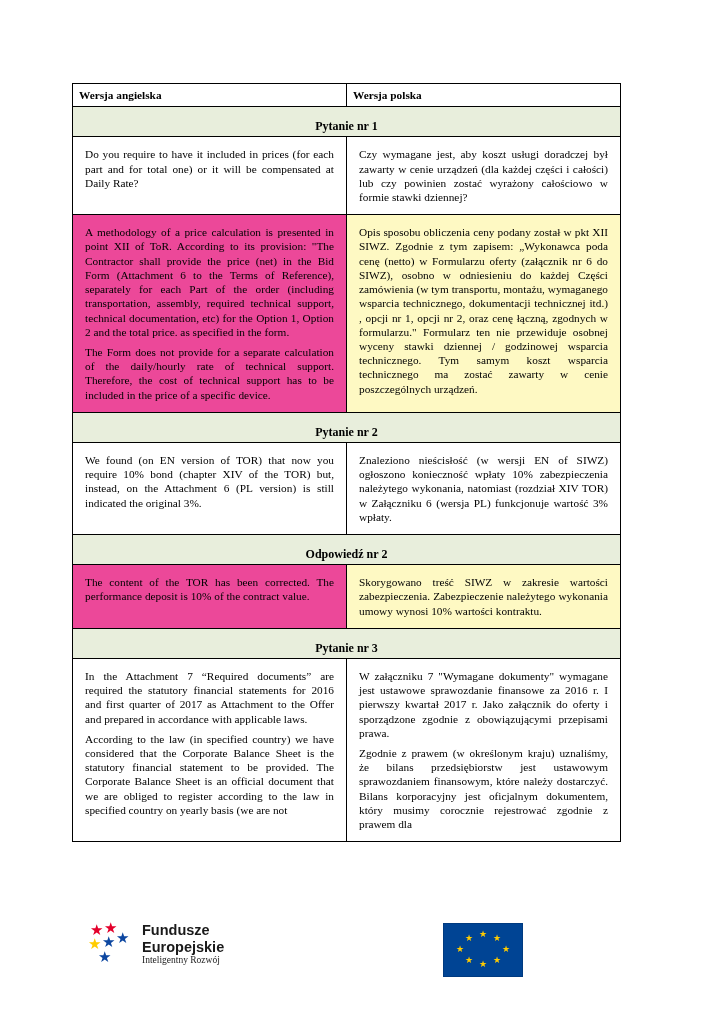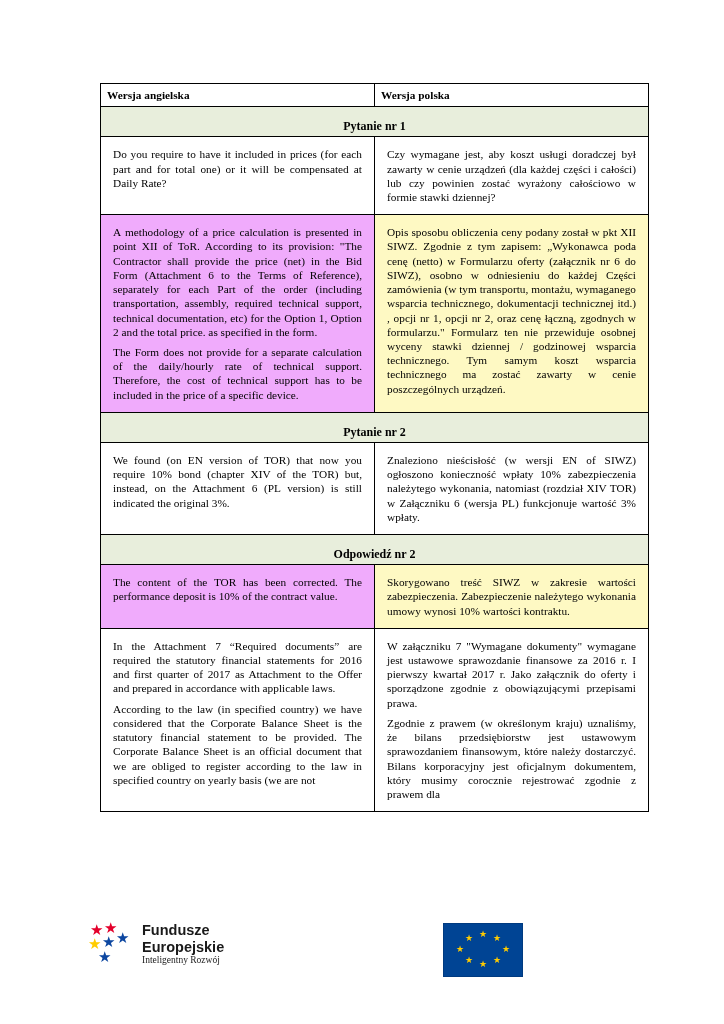--- a/index.html
+++ b/index.html
@@ -17,21 +17,21 @@
   }
   .page {
     position: absolute;
     left: 0; top: 0;
     width: 724px;
     height: 1024px;
     box-sizing: border-box;
   }
   .doc-table {
     position: absolute;
-    left: 100px;
+    left: 72px;
     top: 83px;
     width: 548px;
     border-collapse: collapse;
     table-layout: fixed;
   }
   .doc-table td, .doc-table th {
     border: 1px solid #000000;
     vertical-align: top;
     padding: 4px 6px 4px 6px;
     font-size: 11.3px;
@@ -49,21 +49,21 @@
   }
   .section-row td {
     text-align: center;
     font-weight: bold;
     font-size: 12px;
     background: #e8eedc;
     padding-top: 12px;
     padding-bottom: 2px;
   }
   .answer td {
-    background: #f0abfc;
+    background: #ec4899;
   }
   .answer td.pl-cell {
     background: #fef9c3;
   }
   .q-cell { width: 274px; }
   .a-cell { width: 274px; }
   p.para {
     margin: 6px;
   }
   p.para + p.para {
@@ -205,20 +205,23 @@
       </tr>
       <tr class="answer">
         <td>
           <p class="para">The content of the TOR has been corrected. The performance deposit is 10% of the contract value.</p>
         </td>
         <td class="pl-cell">
           <p class="para">Skorygowano treść SIWZ w zakresie wartości zabezpieczenia. Zabezpieczenie należytego wykonania umowy wynosi 10% wartości kontraktu.</p>
         </td>
       </tr>
 
+      <tr class="section-row">
+        <td colspan="2">Pytanie nr 3</td>
+      </tr>
       <tr>
         <td>
           <p class="para">In the Attachment 7 “Required documents” are required the statutory financial statements for 2016 and first quarter of 2017 as Attachment to the Offer and prepared in accordance with applicable laws.</p>
           <p class="para">According to the law (in specified country) we have considered that the Corporate Balance Sheet is the statutory financial statement to be provided. The Corporate Balance Sheet is an official document that we are obliged to register according to the law in specified country on yearly basis (we are not</p>
         </td>
         <td class="pl-cell">
           <p class="para">W załączniku 7 "Wymagane dokumenty" wymagane jest ustawowe sprawozdanie finansowe za 2016 r. I pierwszy kwartał 2017 r. Jako załącznik do oferty i sporządzone zgodnie z obowiązującymi przepisami prawa.</p>
           <p class="para">Zgodnie z prawem (w określonym kraju) uznaliśmy, że bilans przedsiębiorstw jest ustawowym sprawozdaniem finansowym, które należy dostarczyć. Bilans korporacyjny jest oficjalnym dokumentem, który musimy corocznie rejestrować zgodnie z prawem dla</p>
         </td>
       </tr>

